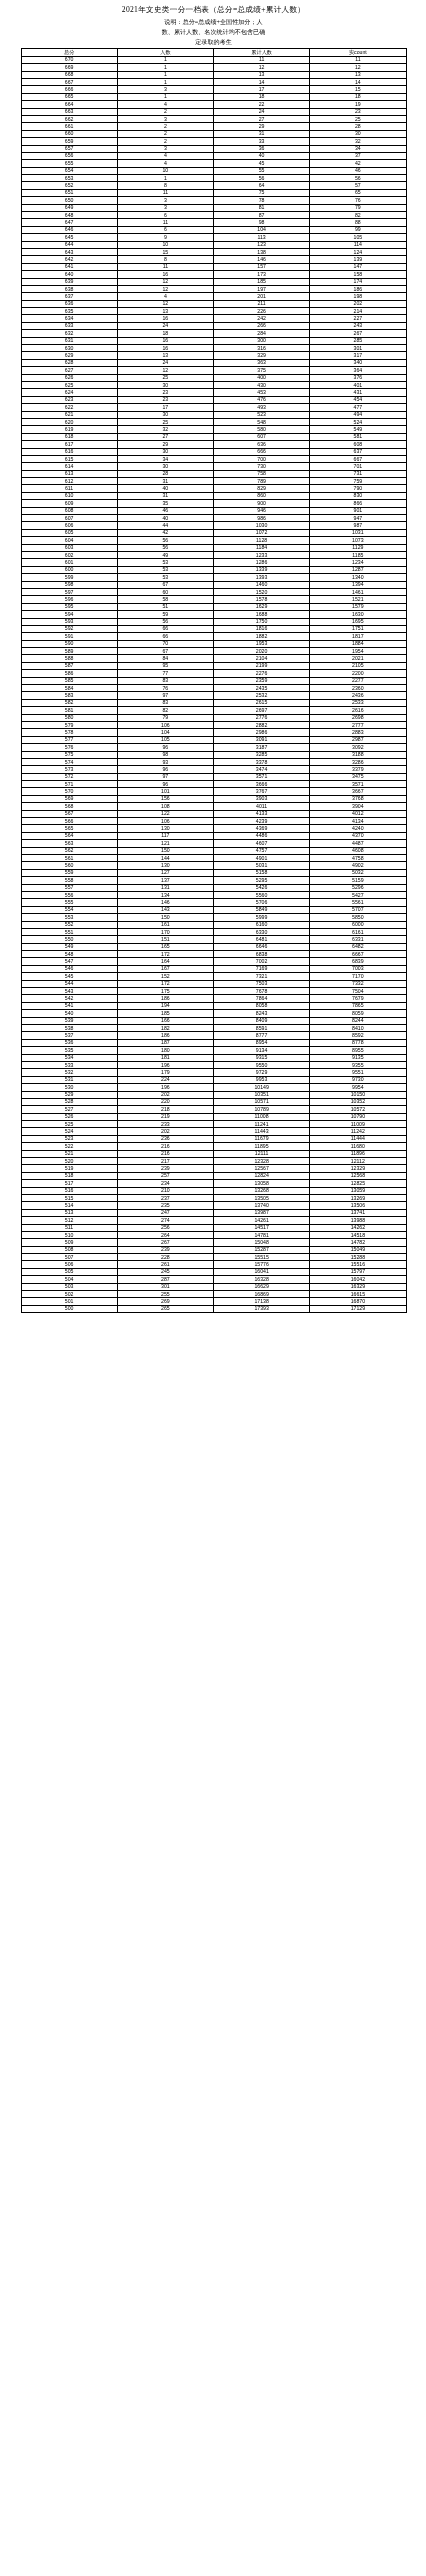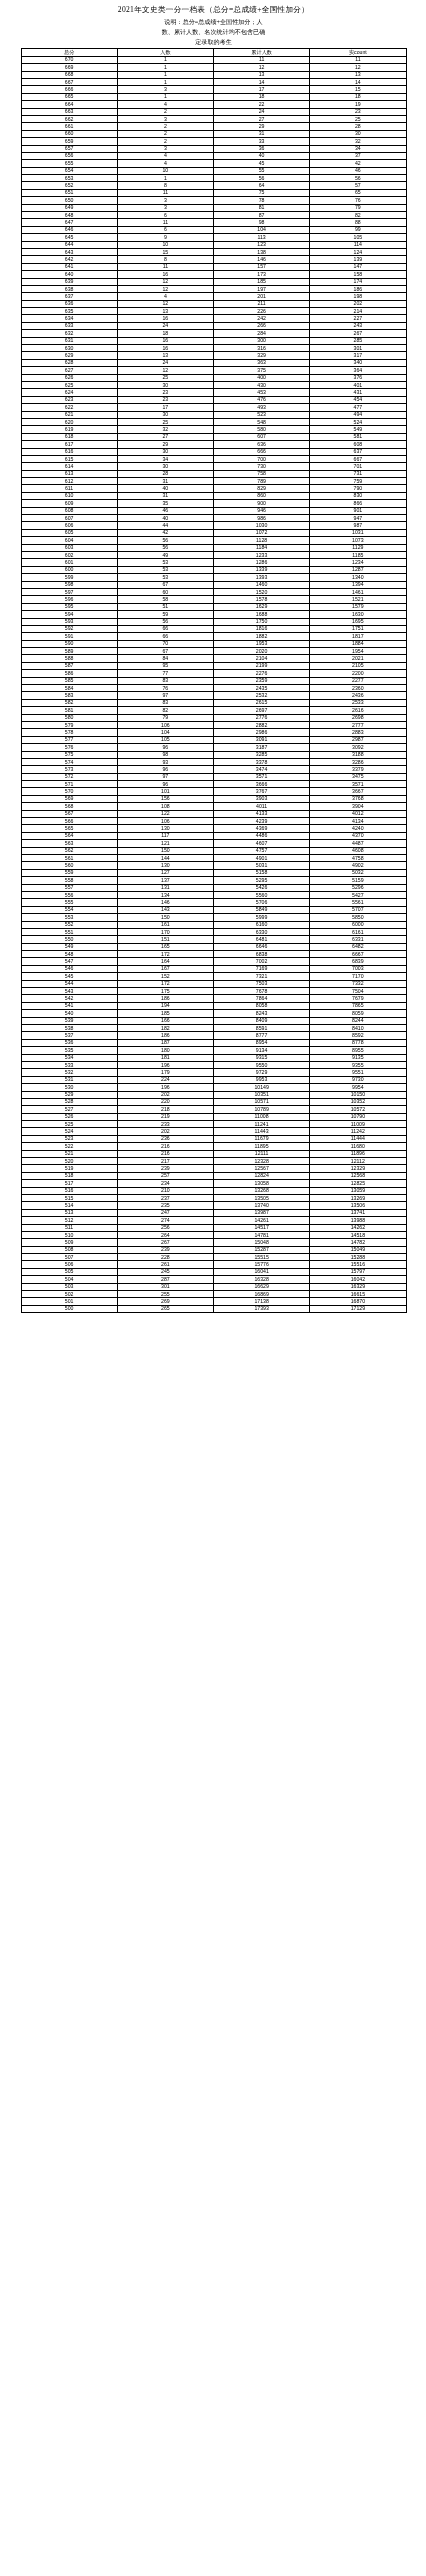--- a/index.html
+++ b/index.html
@@ -60,21 +60,21 @@
   col.c-score { width: 25%; }
   col.c-count { width: 25%; }
   col.c-cum   { width: 25%; }
   col.c-real  { width: 25%; }
 </style>
 </head>
 <body>
 
 <div class="page">
 
-  <div class="doc-title">2021年文史类一分一档表（总分=总成绩+全国性加分）</div>
+  <div class="doc-title">2021年文史类一分一档表（总分=总成绩+累计人数）</div>
 
   <div class="note-wrap">
     <div class="note">说明：总分=总成绩+全国性加分；人</div>
     <div class="note">数、累计人数、名次统计均不包含已确</div>
     <div class="note">定录取的考生</div>
   </div>
 
   <table class="score-table">
     <colgroup>
       <col class="c-score">

